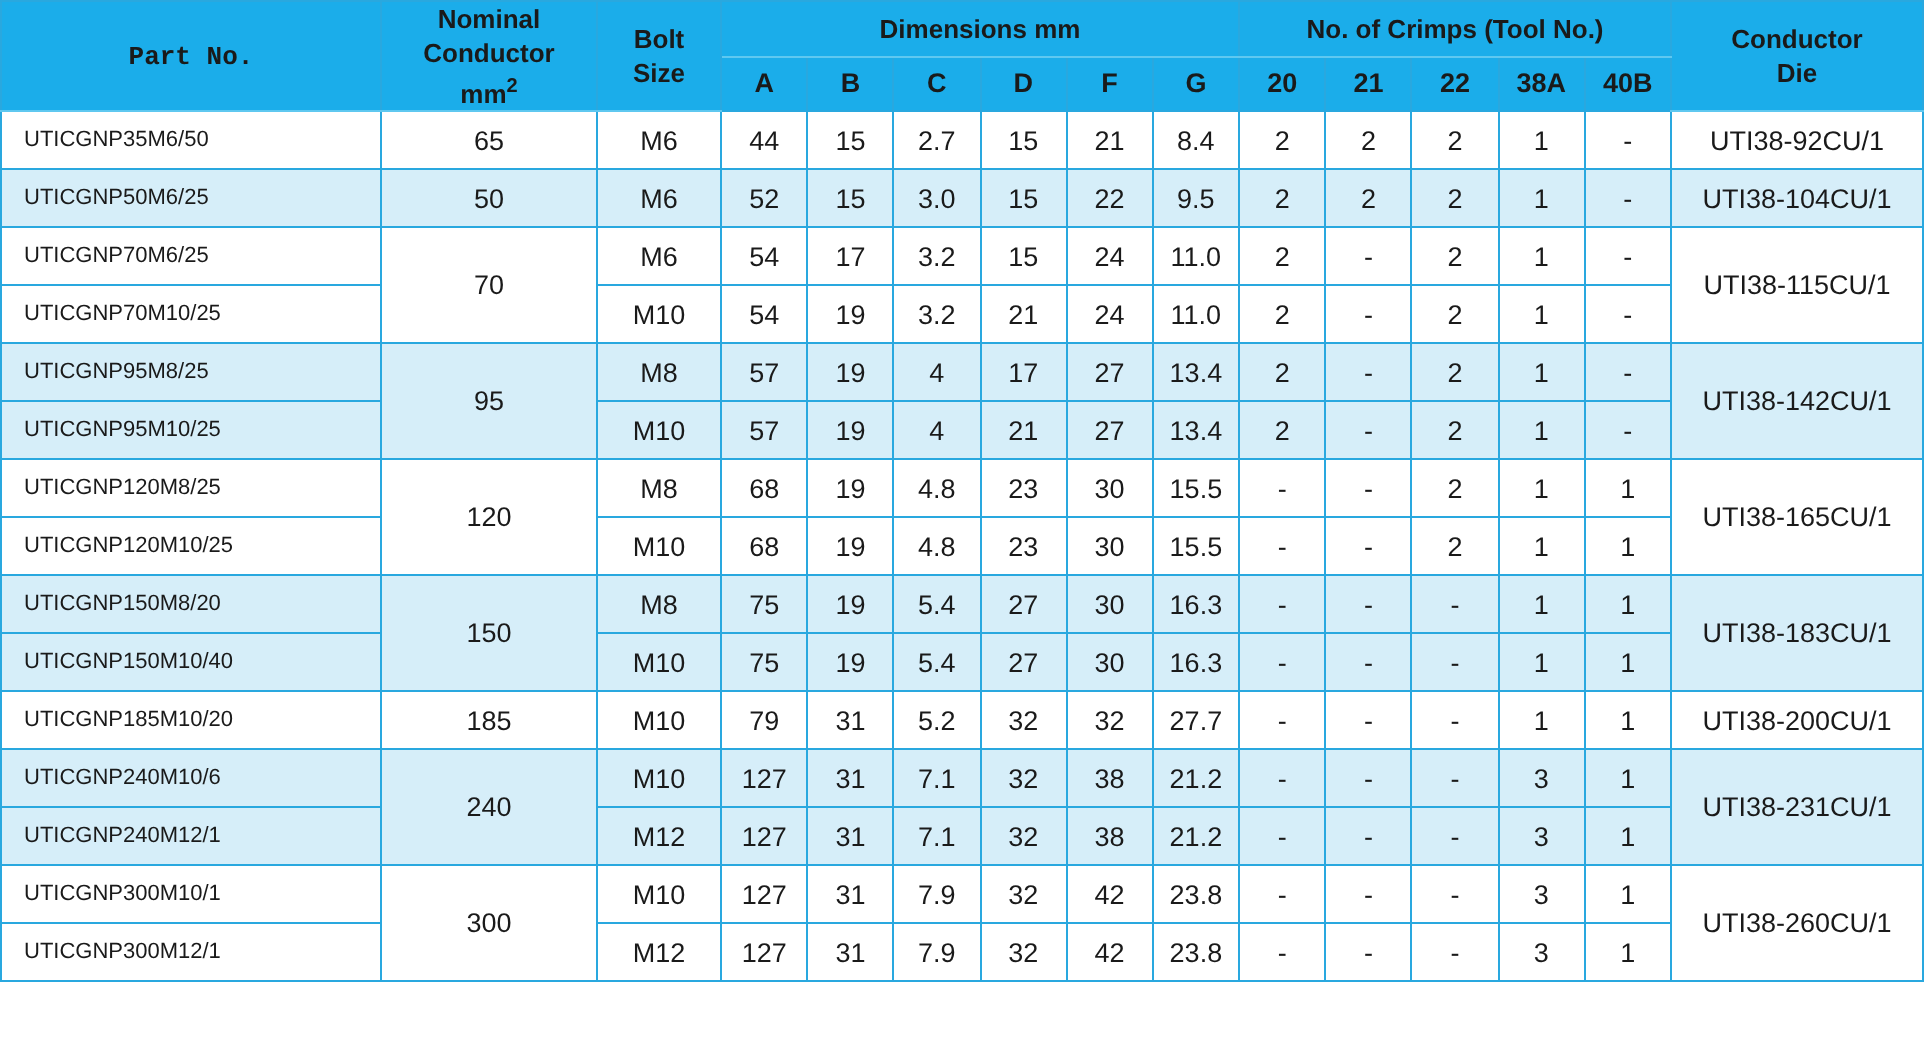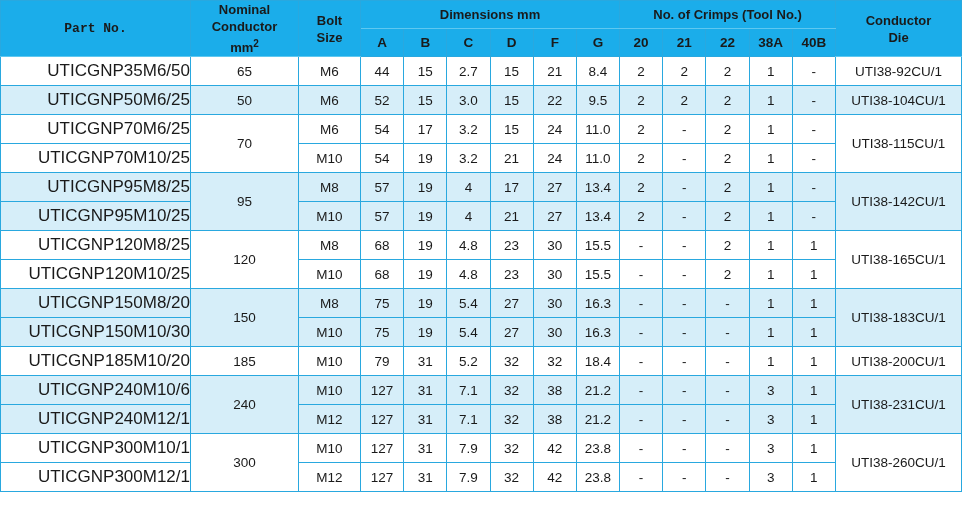--- a/index.html
+++ b/index.html
@@ -47,23 +47,23 @@
   tbody tr.alt td {
     background: #d6eef9;
   }
   tbody tr.plain td {
     background: #ffffff;
   }
   tbody td {
     height: 29px;
   }
   td.partno {
-    text-align: right;
+    text-align: left;
     padding-left: 11px;
-    font-size: 17px;
+    font-size: 11px;
   }
   td.num {
     font-size: 13.5px;
   }
   .w-part { width: 190px; font-family: Liberation Mono, monospace; }
   .w-cond { width: 108px; }
   .w-bolt { width: 62px; margin-top: 30px; }
   .w-dim  { width: 38px; }
   .w-dimg { width: 48px; }
   .w-crimp { width: 42px; }
@@ -250,21 +250,21 @@
         <td class="num w-dim">30</td>
         <td class="num w-dimg">16.3</td>
         <td class="num w-crimp">-</td>
         <td class="num w-crimp">-</td>
         <td class="num w-crimp">-</td>
         <td class="num w-crimp-wide">1</td>
         <td class="num w-crimp-wide">1</td>
         <td class="num w-die" rowspan="2">UTI38-183CU/1</td>
       </tr>
       <tr class="alt">
-        <td class="partno">UTICGNP150M10/30</td>
+        <td class="partno">UTICGNP150M10/40</td>
         <td class="num w-bolt">M10</td>
         <td class="num w-dim">75</td>
         <td class="num w-dim">19</td>
         <td class="num w-dim">5.4</td>
         <td class="num w-dim">27</td>
         <td class="num w-dim">30</td>
         <td class="num w-dimg">16.3</td>
         <td class="num w-crimp">-</td>
         <td class="num w-crimp">-</td>
         <td class="num w-crimp">-</td>
@@ -273,21 +273,21 @@
       </tr>
       <tr class="plain">
         <td class="partno">UTICGNP185M10/20</td>
         <td class="num w-cond">185</td>
         <td class="num w-bolt">M10</td>
         <td class="num w-dim">79</td>
         <td class="num w-dim">31</td>
         <td class="num w-dim">5.2</td>
         <td class="num w-dim">32</td>
         <td class="num w-dim">32</td>
-        <td class="num w-dimg">18.4</td>
+        <td class="num w-dimg">27.7</td>
         <td class="num w-crimp">-</td>
         <td class="num w-crimp">-</td>
         <td class="num w-crimp">-</td>
         <td class="num w-crimp-wide">1</td>
         <td class="num w-crimp-wide">1</td>
         <td class="num w-die">UTI38-200CU/1</td>
       </tr>
       <tr class="alt">
         <td class="partno">UTICGNP240M10/6</td>
         <td class="num w-cond" rowspan="2">240</td>

